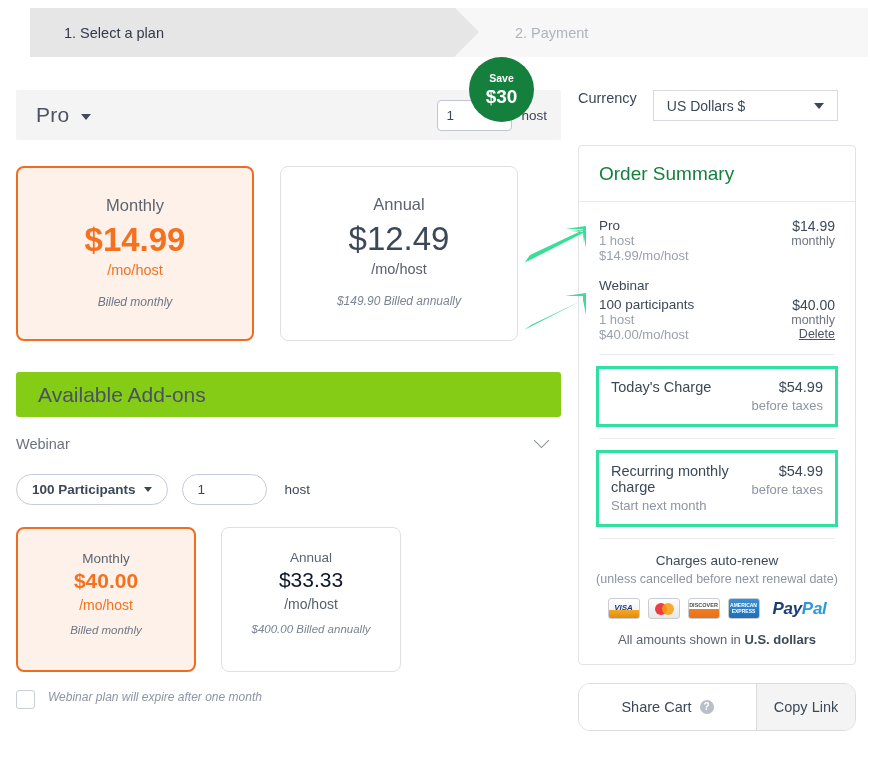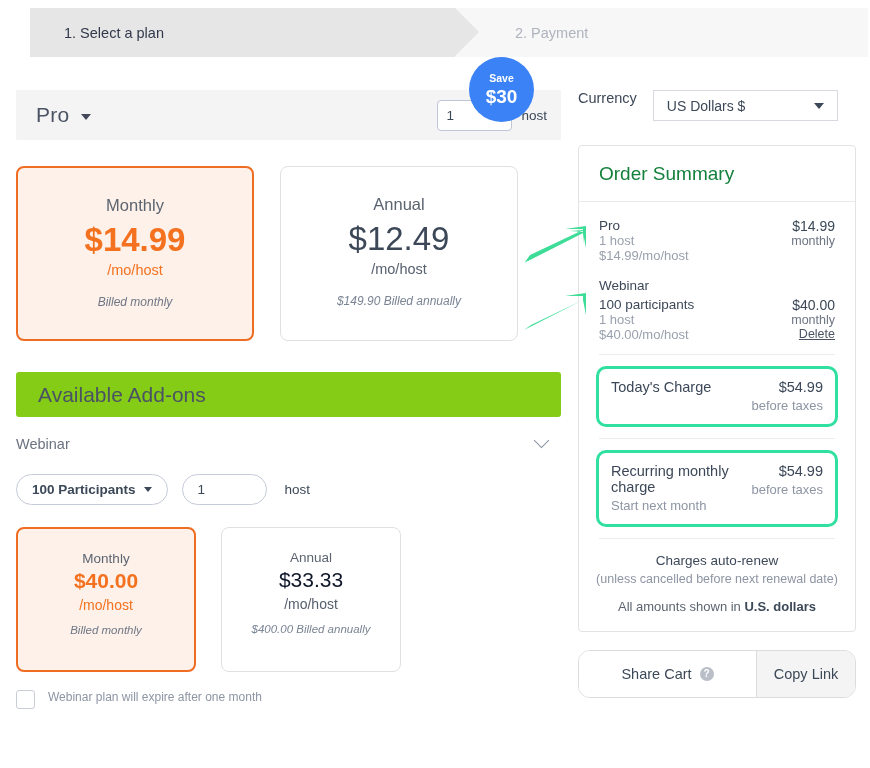--- a/index.html
+++ b/index.html
@@ -57,21 +57,21 @@
   .c-title { font-size:16.5px; color:#5c6470; margin-bottom:4px;}
   .c-price { font-size:33px; color:#3c4858; font-weight:400; line-height:1.25;}
   .card.sel .c-price { color:#f4711f; font-weight:700; }
   .c-per { font-size:14.5px; color:#56606e; margin-top:2px;}
   .card.sel .c-per { color:#f4711f; }
   .c-note { font-size:12px; color:#7a8494; font-style:italic; margin-top:17px;}
   .card.sel .c-note { color:#6f7786; }
 
   .save-badge {
     position:absolute; left:469px; top:57px; width:65px; height:65px; border-radius:50%;
-    background:#3b82f6; color:#fff; display:flex; flex-direction:column;
+    background:#15803d; color:#fff; display:flex; flex-direction:column;
     align-items:center; justify-content:center; z-index:5; line-height:1;
   }
   .save-badge .s1 { font-size:10.5px; font-weight:700; margin-bottom:3px;}
   .save-badge .s2 { font-size:19px; font-weight:700; }
 
   
   .addon-hdr {
     margin-top:31px; height:45px; background:#84cc16; border-radius:3px;
     display:flex; align-items:center; padding-left:22px;
     font-size:21px; color:#4a5263;
@@ -104,21 +104,21 @@
   .card2.sel .c2-price { color:#f4711f; font-weight:700;}
   .c2-per { font-size:14px; color:#56606e; margin-top:4px;}
   .card2.sel .c2-per { color:#f4711f;}
   .c2-note { font-size:11.5px; color:#7a8494; font-style:italic; margin-top:11px;}
   .card2.sel .c2-note { color:#6f7786; }
 
   .renew-row { margin-top:16px; display:flex; align-items:flex-start; }
   .cbx { width:19px; height:19px; border:1px solid #c9cdd6; border-radius:3px; background:#fff; margin-top:2px; }
   .renew-txt { margin-left:13px; }
   .renew-t1 { font-size:14.5px; color:#3c4858; }
-  .renew-t2 { font-size:12px; color:#8d95a3; margin-top:2px;}
+  .renew-t2 { font-size:12px; color:#8d95a3; font-style:italic; margin-top:2px;}
 
   
   .right { position:absolute; left:578px; top:90px; width:278px; }
 
   .cur-row { display:flex; align-items:flex-start; height:34px; }
   .cur-lbl { font-size:14.5px; color:#3c4858; }
   .cur-sel {
     margin-left:16px; width:185px; height:31px; border:1px solid #d6d9e0; background:#fff;
     display:flex; align-items:center; padding:0 13px; font-size:14px; color:#3c4858;
   }
@@ -135,21 +135,21 @@
   .li .r { text-align:right; }
   .t-main { font-size:13.5px; color:#3c4858; }
   .t-mut  { font-size:13px; color:#9aa1ad; }
   .t-price{ font-size:14px; color:#3c4858; }
   .t-cyc  { font-size:12.5px; color:#6d7583; }
   .del { font-size:12.5px; color:#4a5263; text-decoration:underline; cursor:pointer;}
 
   .gap-md { height:13px; }
   .divider { height:1px; background:#ececec; margin:12px 0 0 0;}
 
-  .hl-box { border:3px solid #2fe0a0; border-radius:10px; padding:10px 12px 11px 12px; margin:11px -3px 0 -3px; }
+  .hl-box { border:3px solid #2fe0a0; border-radius:0; padding:10px 12px 11px 12px; margin:11px -3px 0 -3px; }
   .hl-row { display:flex; }
   .hl-row .l { flex:1; }
   .hl-row .r { text-align:right; }
   .hl-t1 { font-size:14.5px; color:#3c4858;}
   .hl-t2 { font-size:13px; color:#8d95a3; margin-top:3px;}
   .hl-p1 { font-size:14.5px; color:#3c4858;}
   .hl-p2 { font-size:13px; color:#8d95a3; margin-top:3px;}
 
   .foot { padding:14px 12px 17px 12px; text-align:center; }
   .f-t1 { font-size:13.5px; color:#3c4858; }
@@ -341,20 +341,38 @@
         </div>
       </div>
 
       <div class="divider" style="margin-top:11px;"></div>
     </div>
 
     <div class="foot">
       <div class="f-t1">Charges auto-renew</div>
       <div class="f-t2">(unless cancelled before next renewal date)</div>
 
+      <div class="pay-icons">
+        <div class="pi pi-visa">
+          <div class="pi-txt">VISA</div>
+        </div>
+        <div class="pi pi-mc">
+          <div class="mcL"></div>
+          <div class="mcR"></div>
+        </div>
+        <div class="pi pi-disc">
+          <div class="pi-txt">DISCOVER</div>
+        </div>
+        <div class="pi pi-amex">
+          <div class="pi-txt">AMERICAN EXPRESS</div>
+        </div>
+        <div class="paypal">
+          <span class="p1">Pay</span><span class="p2">Pal</span>
+        </div>
+      </div>
 
       <div class="f-t3">
         <span>All amounts shown in </span><b>U.S. dollars</b>
       </div>
     </div>
   </div>
 
   <div class="share-row">
     <div class="share-cart">
       <span>Share Cart</span>

